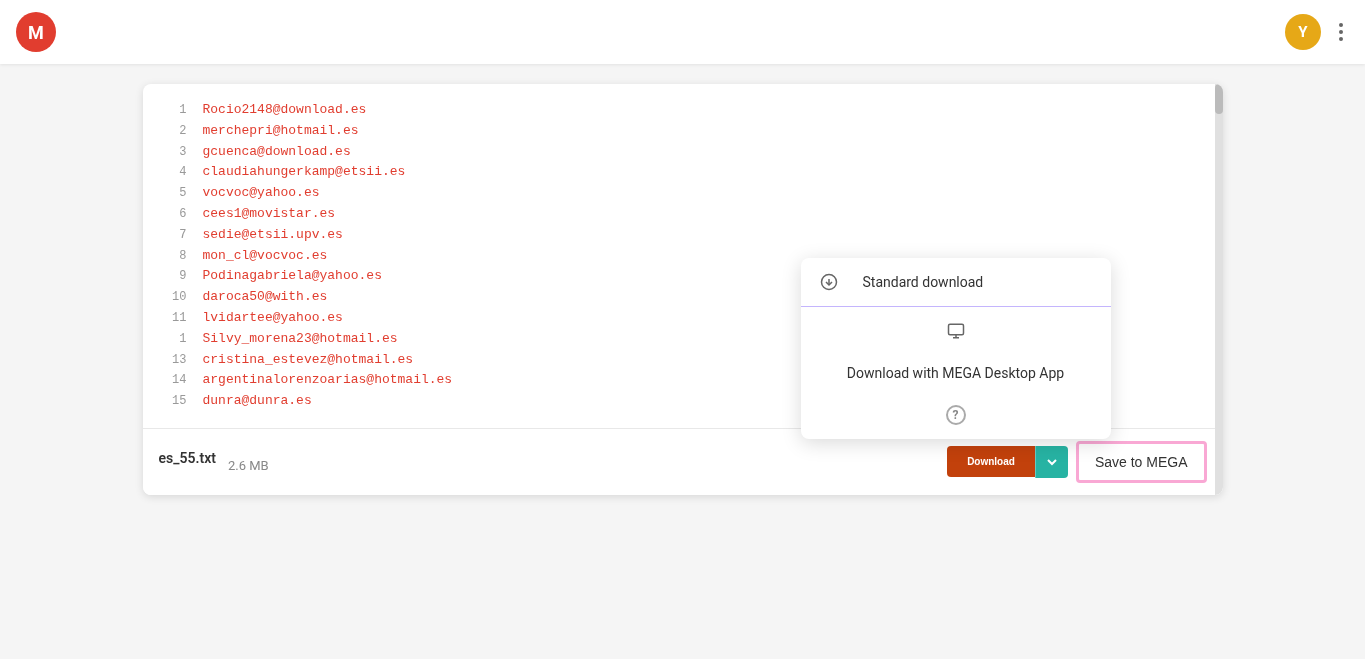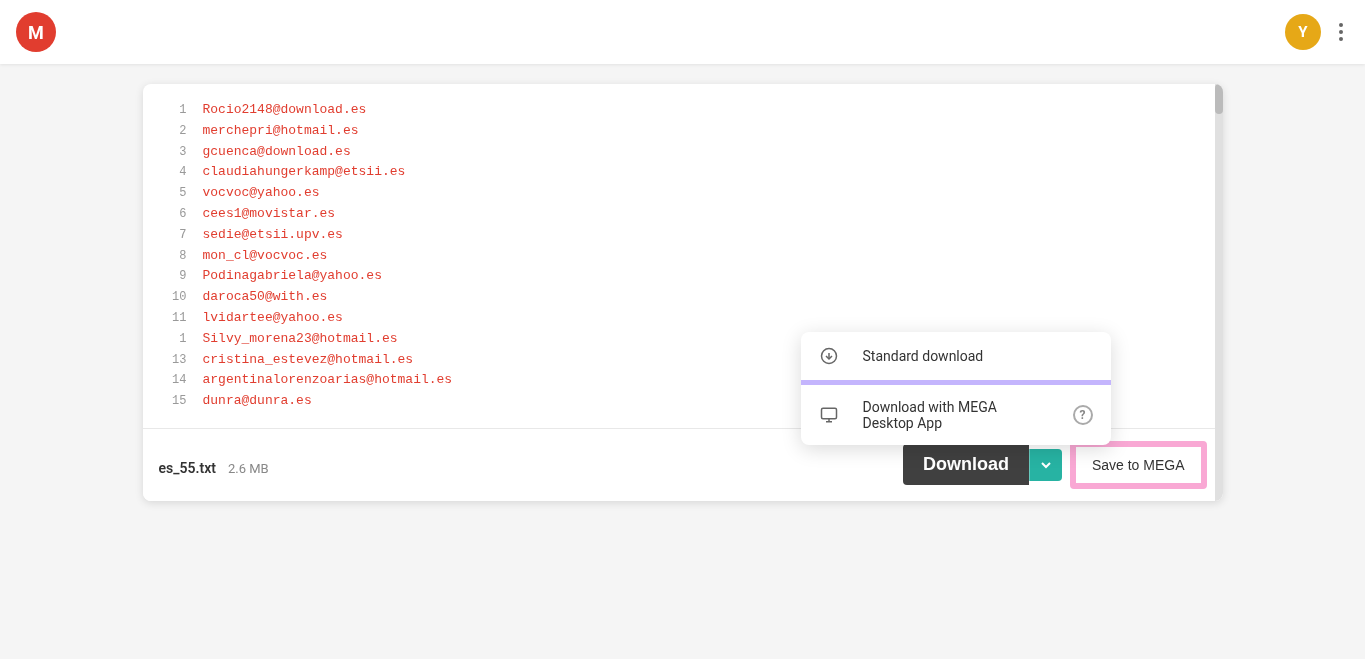--- a/index.html
+++ b/index.html
@@ -156,21 +156,21 @@
       display: flex;
       align-items: center;
       justify-content: space-between;
       padding: 12px 16px;
       border-top: 1px solid #e8e8e8;
       background: #fff;
     }
 
     .file-info {
       display: flex;
-      align-items: flex-end;
+      align-items: flex-start;
       gap: 12px;
     }
 
     .file-name {
       font-size: 14px;
       font-weight: 600;
       color: #333;
     }
 
     .file-size {
@@ -180,25 +180,25 @@
     }
 
     .bottom-actions {
       display: flex;
       align-items: center;
       gap: 0;
       position: relative;
     }
 
     .download-btn {
-      background: #404040;
+      background: #c2410c;
       color: #fff;
       border: none;
       padding: 10px 20px;
-      font-size: 18px;
+      font-size: 10px;
       font-weight: 600;
       cursor: pointer;
       border-radius: 4px 0 0 4px;
     }
 
     .download-dropdown-btn {
       background: #27b3a3;
       color: #fff;
       border: none;
       padding: 10px 10px;
@@ -206,21 +206,21 @@
       cursor: pointer;
       border-radius: 0 4px 4px 0;
       border-left: 1px solid rgba(255,255,255,0.3);
       display: flex;
       align-items: center;
     }
 
     .save-to-mega-btn {
       background: #fff;
       color: #333;
-      border: 6px solid #f9a8d4;
+      border: 3px solid #f9a8d4;
       padding: 10px 16px;
       font-size: 14px;
       font-weight: 500;
       cursor: pointer;
       border-radius: 4px;
       margin-left: 8px;
     }
 
     
     .download-dropdown {
@@ -238,21 +238,22 @@
     .dropdown-item {
       display: flex;
       align-items: center;
       gap: 24px;
       padding: 14px 18px;
       cursor: pointer;
       transition: background 0.1s;
     }
 
     .dropdown-item + .dropdown-item {
-      border-top: 5px solid #c4b5fd;
+      border-top: 1px solid #c4b5fd;
+      flex-direction: column;
     }
 
     .dropdown-icon {
       width: 20px;
       height: 20px;
       display: flex;
       align-items: center;
       justify-content: center;
       color: #666;
       flex-shrink: 0;

